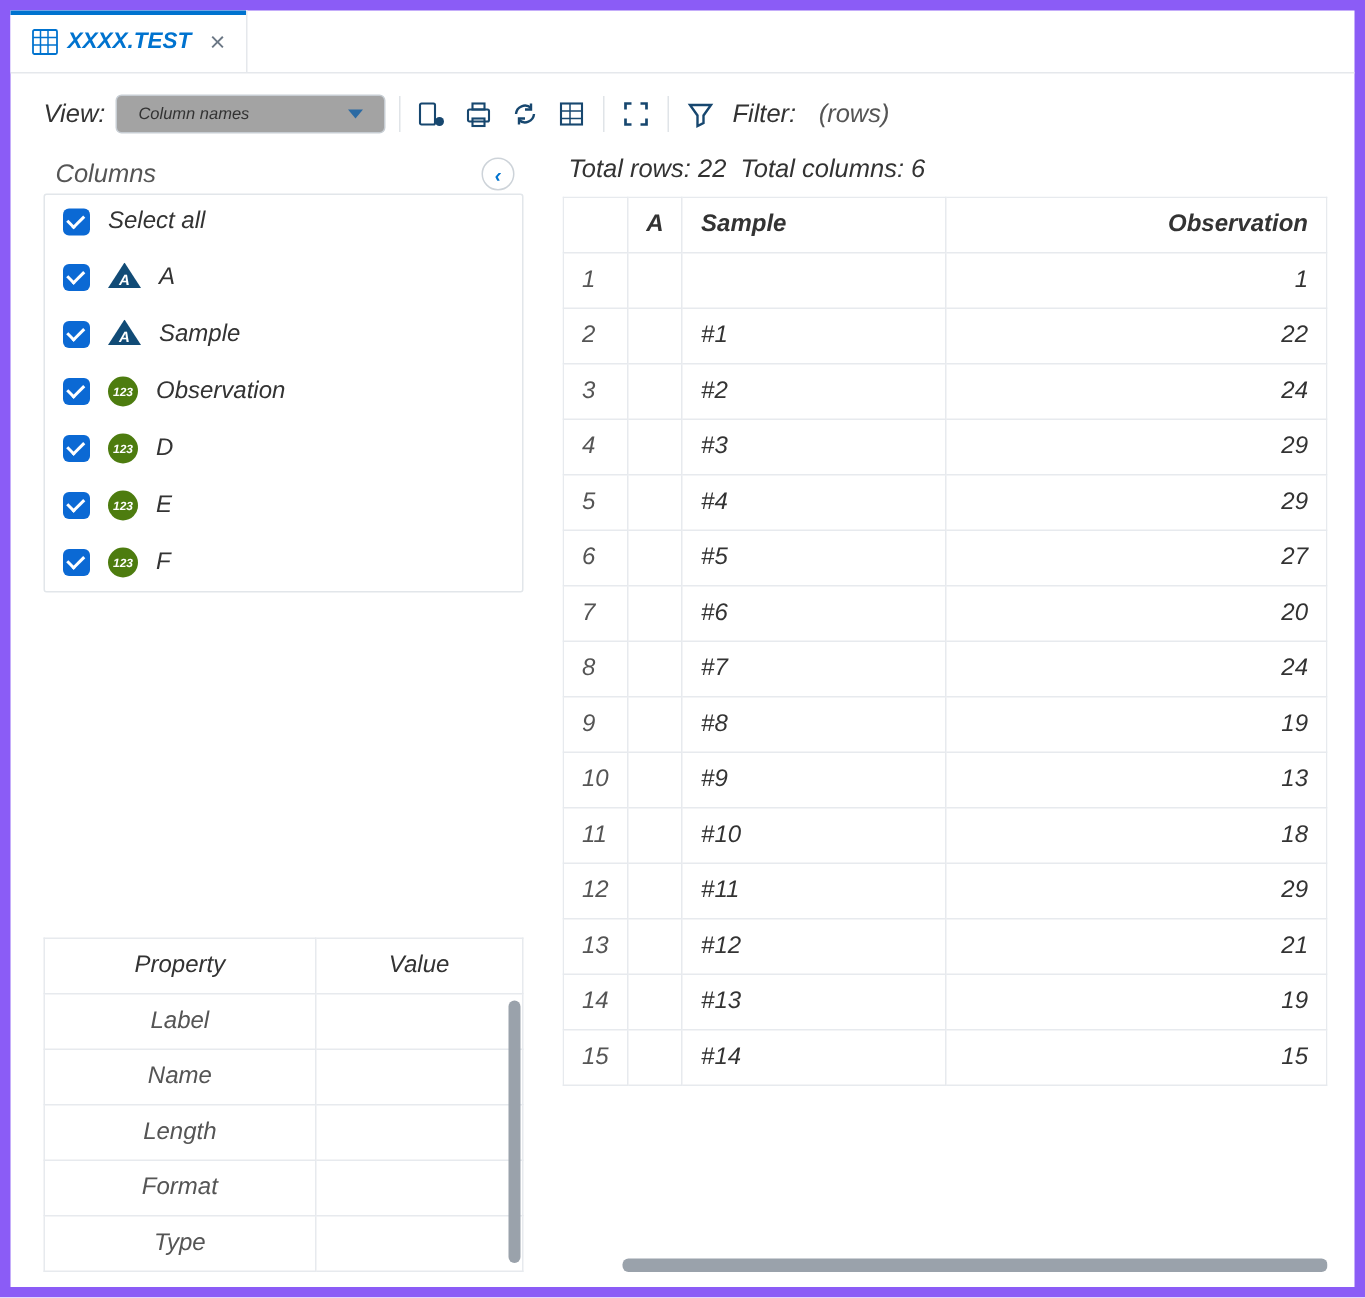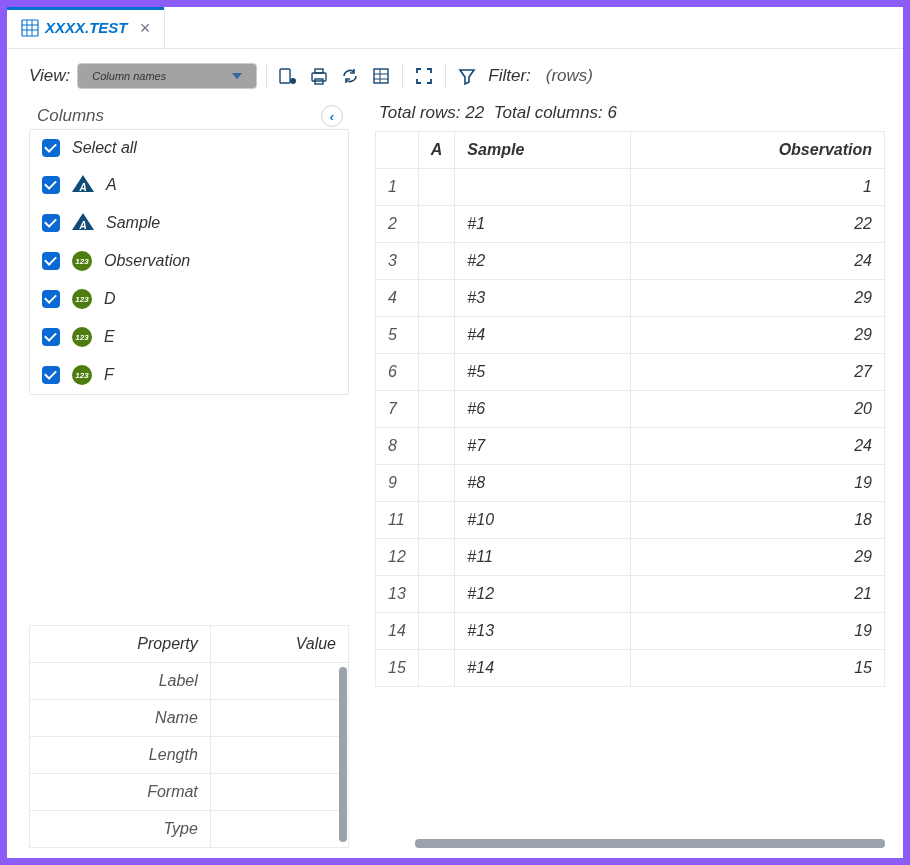--- a/index.html
+++ b/index.html
@@ -153,21 +153,21 @@
   .prop-table {
     margin-top: auto;
     border: 1px solid #e2e6ea;
     width: 100%;
     border-collapse: collapse;
     position: relative;
   }
   .prop-table th, .prop-table td {
     border: 1px solid #e7eaee;
     padding: 9px 12px;
-    text-align: right;
+    text-align: center;
     font-weight: 400;
     color: #555;
     font-size: 16px;
   }
   .prop-table th { color: #333; }
   .prop-scrollbar {
     position: absolute;
     right: 2px; top: 42px; bottom: 6px;
     width: 8px; border-radius: 4px;
     background: #9aa2ab;
@@ -429,20 +429,26 @@
                 <td>#7</td>
                 <td class="observation">24</td>
               </tr>
               <tr>
                 <td class="rownum">9</td>
                 <td></td>
                 <td>#8</td>
                 <td class="observation">19</td>
               </tr>
               <tr>
+                <td class="rownum">10</td>
+                <td></td>
+                <td>#9</td>
+                <td class="observation">13</td>
+              </tr>
+              <tr>
                 <td class="rownum">11</td>
                 <td></td>
                 <td>#10</td>
                 <td class="observation">18</td>
               </tr>
               <tr>
                 <td class="rownum">12</td>
                 <td></td>
                 <td>#11</td>
                 <td class="observation">29</td>

